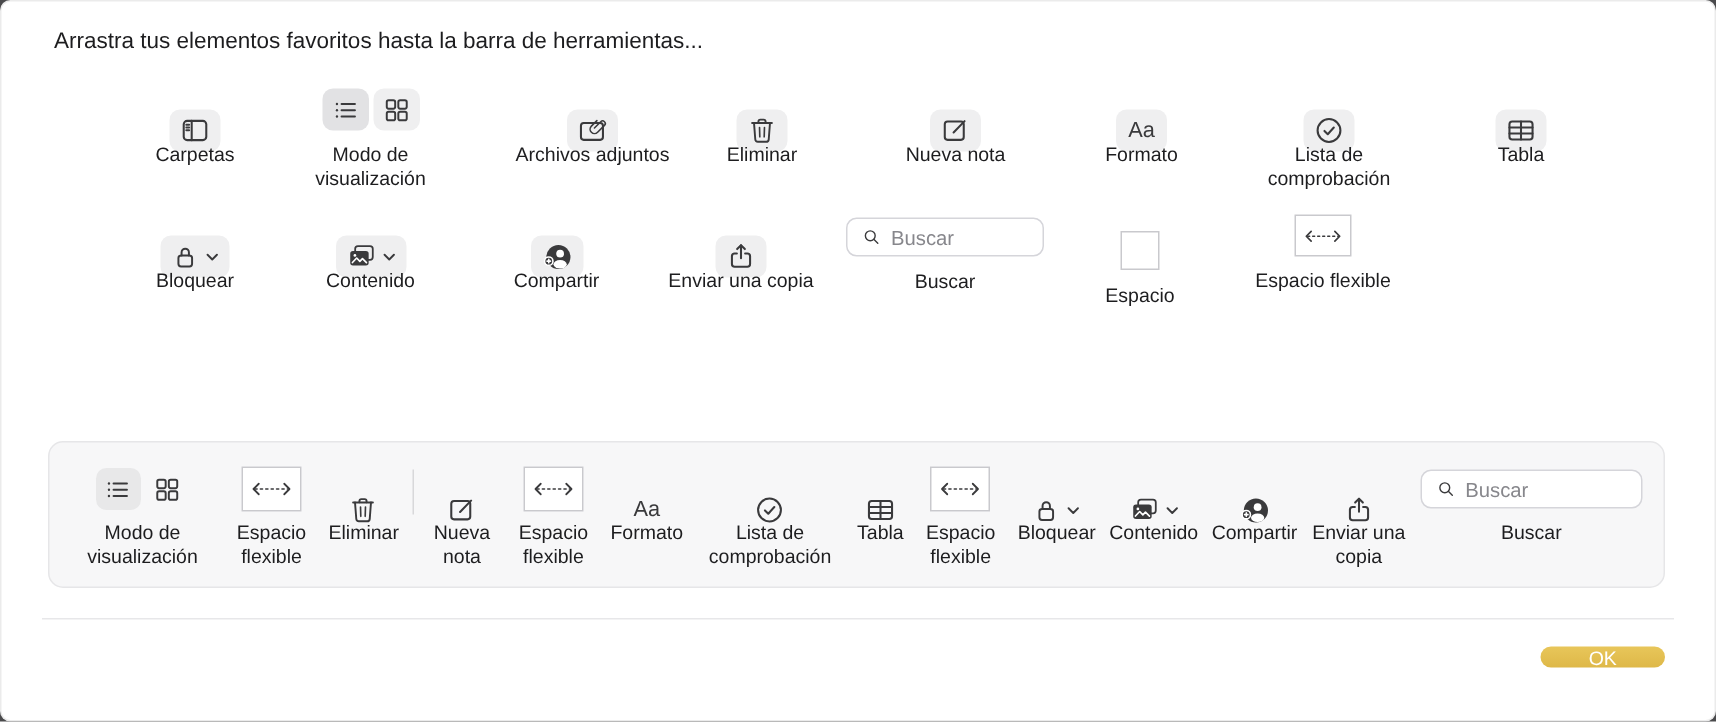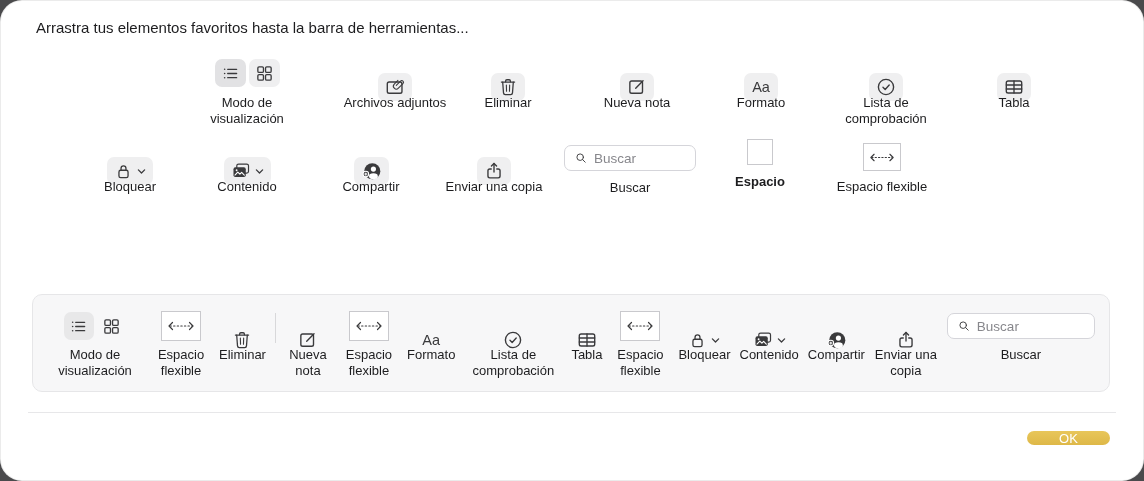--- a/index.html
+++ b/index.html
@@ -6,21 +6,21 @@
   body{
     width:1144px;height:481px;
     background:#4a4a4c;
     font-family:"Liberation Sans","DejaVu Sans",sans-serif;
     position:relative;
     -webkit-font-smoothing:antialiased;
   }
   .sheet{
     position:absolute;inset:0;
     background:#ffffff;
-    border-radius:22px;
+    border-radius:7px;
     overflow:hidden;
     box-shadow:inset 0 0 0 1px rgba(0,0,0,0.08);
   }
   .heading{
     position:absolute;left:36px;
     font-size:15px;color:#1d1d1f;
   }
   #heading-favorites{top:19px;}
   #heading-default{top:247px;}
 
@@ -182,20 +182,30 @@
     <symbol id="sym-chevron" viewBox="0 0 12 12">
       <path d="M2.6 4.2 L6 7.6 9.4 4.2" stroke-width="1.4"></path>
     </symbol>
   </defs>
 </svg>
 
 <div class="sheet">
 
   <div class="heading" id="heading-favorites">Arrastra tus elementos favoritos hasta la barra de herramientas...</div>
 
+  <div class="pal-item" style="left:55px;top:58px;">
+    <div class="icon-area">
+        <span class="iconbtn">
+          <svg class="ic" width="22" height="22">
+            <use href="#sym-sidebar"></use>
+          </svg>
+        </span>
+      </div>
+    <div class="label">Carpetas</div>
+  </div>
 
   <div class="pal-item" style="left:172px;top:58px;">
     <div class="icon-area">
       <span class="seg sel">
           <svg class="ic" width="21" height="21">
             <use href="#sym-list"></use>
           </svg>
         </span>
       <span class="seg">
           <svg class="ic" width="21" height="21">
@@ -325,21 +335,21 @@
       <span class="search-field">
         <svg class="ic" width="14" height="14">
             <use href="#sym-search"></use>
           </svg>
         <span class="search-placeholder">Buscar</span>
       </span>
     </div>
     <div class="label">Buscar</div>
   </div>
 
-  <div class="pal-item" style="left:685px;top:137px;font-weight:bold;">
+  <div class="pal-item" style="left:685px;top:152px;">
     <div class="icon-area">
         <span class="space-box"></span>
       </div>
     <div class="label">Espacio</div>
   </div>
 
   <div class="pal-item" style="left:807px;top:142px;">
     <div class="icon-area">
         <span class="flex-box">
           <svg class="ic" width="30" height="13">

